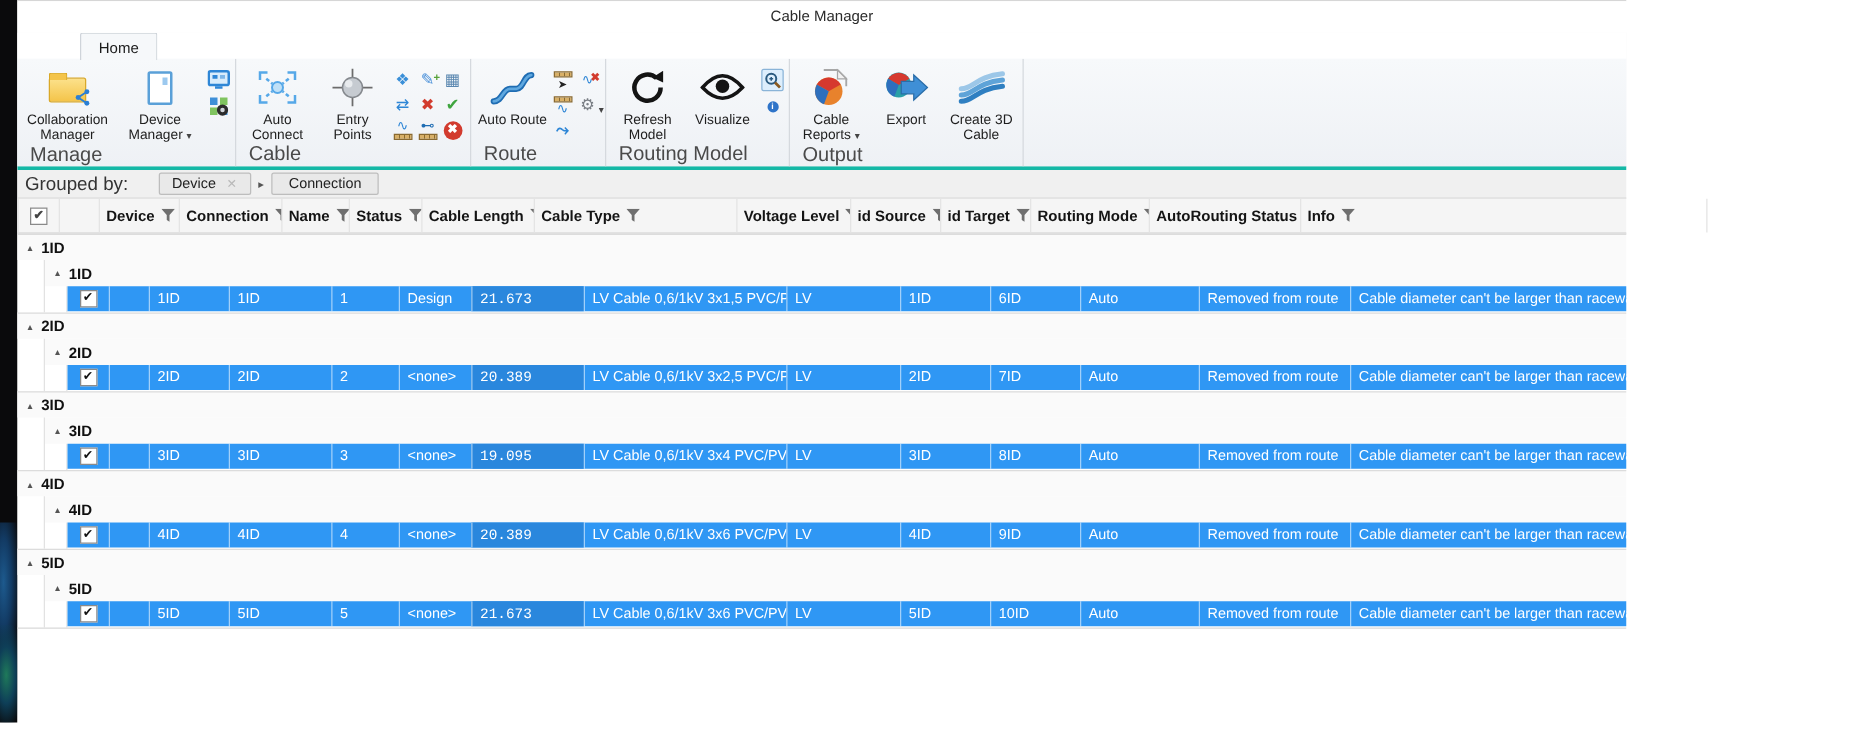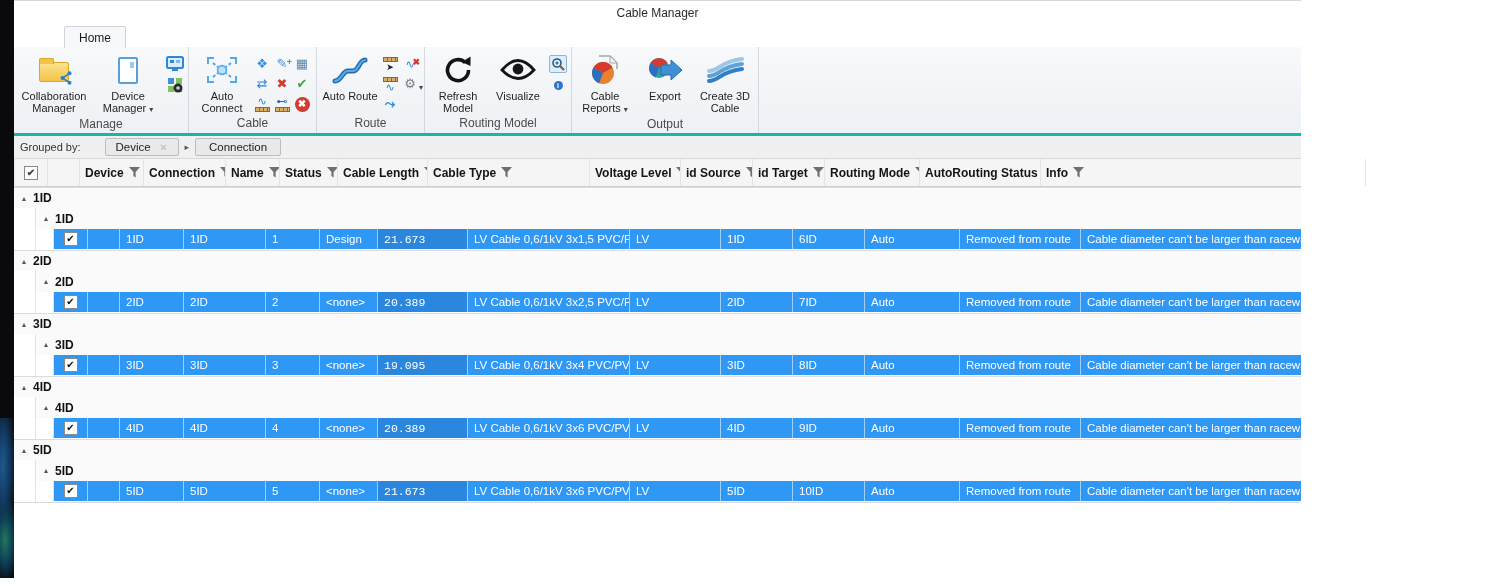--- a/index.html
+++ b/index.html
@@ -21,21 +21,21 @@
 
   
   .ribbon { background:#f2f4f7; border-bottom:3px solid #14b8a6; }
   .tabrow { height:21px; background:#ffffff; position:relative; }
   .tab { position:absolute; left:50px; bottom:-1px; height:22px; padding:0 14px; background:#f6f8fa;
          border:1px solid #cfd4da; border-bottom:none; font-size:12px; color:#1b1b1b;
          display:flex; align-items:center; border-radius:2px 2px 0 0; }
   .ribbon-body { display:flex; align-items:stretch; height:86px; background:linear-gradient(#f7f9fb,#eef1f5); }
   .rgroup { display:flex; flex-direction:column; border-right:1px solid #d5d9de; padding:2px 4px 0 4px; }
   .rgroup .gcontent { flex:1; display:flex; align-items:flex-start; gap:2px; }
-  .rgroup .glabel { text-align:center; font-size:12px; color:#4a4a4a; padding:1px 6px 3px 6px; }
+  .rgroup .glabel { font-size:16px; color:#4a4a4a; padding:1px 6px 3px 6px; }
   .rbtn { display:flex; flex-direction:column; align-items:center; width:72px; padding-top:4px; cursor:default; }
   .rbtn .icon { height:34px; display:flex; align-items:center; justify-content:center; }
   .rbtn .lbl { font-size:11px; color:#1e1e1e; text-align:center; line-height:12px; margin-top:3px; }
   .rbtn.narrow { width:58px; }
   .caret { font-size:8px; color:#444; }
 
   
   .folder { position:relative; width:30px; height:20px; background:linear-gradient(#fce18b,#f4c44a); border:1px solid #d9a828; border-radius:2px; margin-top:4px; }
   .folder:before { content:""; position:absolute; left:-1px; top:-5px; width:13px; height:5px; background:#f4c44a; border:1px solid #d9a828; border-bottom:none; border-radius:2px 2px 0 0; }
   .share-ov { position:absolute; right:-5px; bottom:-4px; }
@@ -48,21 +48,21 @@
   .rbar { display:block; width:15px; height:5px; background:repeating-linear-gradient(90deg,#d8b068 0 3px,#8a6a30 3px 4px); border:1px solid #8a6a30; }
   .ruler-ic { display:flex; flex-direction:column; align-items:center; gap:1px; }
   .swoosh { font-style:normal; color:#2e86d6; font-size:11px; line-height:9px; }
   .ovx { position:absolute; right:-1px; top:-2px; color:#d23b2e; font-size:9px; font-weight:bold; }
   .cancel-circle { width:15px; height:15px; border-radius:50%; background:#d23b2e; color:#fff; font-size:10px; font-weight:bold; display:flex; align-items:center; justify-content:center; }
   .zoombox { border:1px solid #8ab4d8; background:#ddeefc; border-radius:2px; }
   .inf { display:block; width:9px; height:9px; border-radius:50%; background:#2e74c9; color:#fff; font-size:7px; line-height:9px; text-align:center; font-weight:bold; margin:1px auto 0; }
 
   
   .groupbar { height:23px; background:#f0f0f0; border-bottom:1px solid #d8d8d8; display:flex; align-items:center; padding-left:6px; gap:6px; }
-  .groupbar .gb-label { font-size:11px; color:#333; }
+  .groupbar .gb-label { font-size:15px; color:#333; }
   .chip { height:18px; background:#e9e9e9; border:1px solid #bdbdbd; border-radius:2px; display:flex; align-items:center; padding:0 10px; gap:8px; font-size:11.5px; color:#222; }
   .chip .x { color:#b9b9b9; font-size:10px; }
   .chips-arrow { font-size:9px; color:#555; }
 
   
   :root { --cols: 33px 32px 64px 82px 54px 58px 90px 162px 91px 72px 72px 95px 121px 325px minmax(0,1fr); --blue:#2f97f4; --blue-dark:#2a87dd; }
   .grid { width:100%; }
   .header-row { display:flex; height:28px; background:#f5f5f5; border-bottom:1px solid #cfcfcf; }
   .h-indent { width:38px; border-right:1px solid #e4e4e4; }
   .cells { flex:1; display:grid; grid-template-columns:var(--cols); }
@@ -167,20 +167,31 @@
                       <path d="M9 9 L14 13" stroke-dasharray="3 2"></path>
                       <path d="M27 9 L22 13" stroke-dasharray="3 2"></path>
                       <path d="M27 23 L22 19" stroke-dasharray="3 2"></path>
                       <path d="M9 23 L14 19" stroke-dasharray="3 2"></path>
                     </g>
                     <circle cx="18" cy="16" r="4.4" fill="#bfe0f7" stroke="#56a8e8" stroke-width="1.6"></circle>
                   </svg>
               </div>
               <div class="lbl">Auto Connect</div>
             </div>
+            <div class="rbtn narrow">
+              <div class="icon">
+                <svg width="36" height="32" viewBox="0 0 36 32">
+                    <line x1="18" y1="1" x2="18" y2="31" stroke="#6c6c6c" stroke-width="1.4"></line>
+                    <line x1="2" y1="16" x2="34" y2="16" stroke="#6c6c6c" stroke-width="1.4"></line>
+                    <circle cx="18" cy="16" r="8" fill="#c6cbd1" stroke="#85898e" stroke-width="1.2"></circle>
+                    <circle cx="15" cy="13" r="3" fill="#e8ebee"></circle>
+                  </svg>
+              </div>
+              <div class="lbl">Entry Points</div>
+            </div>
             <div class="sigrid">
               <div class="si" style="color:#3a8fd8;">❖</div>
               <div class="si" style="color:#4a90d9;">✎<span class="ovx" style="color:#58a33a;">+</span></div>
               <div class="si" style="color:#5a87b0;">▦</div>
               <div class="si" style="color:#2e86d6;">⇄</div>
               <div class="si" style="color:#d23b2e;">✖</div>
               <div class="si" style="color:#3fa53f;">✔</div>
               <div class="si">
                   <span class="ruler-ic">
                     <i class="swoosh">∿</i>

